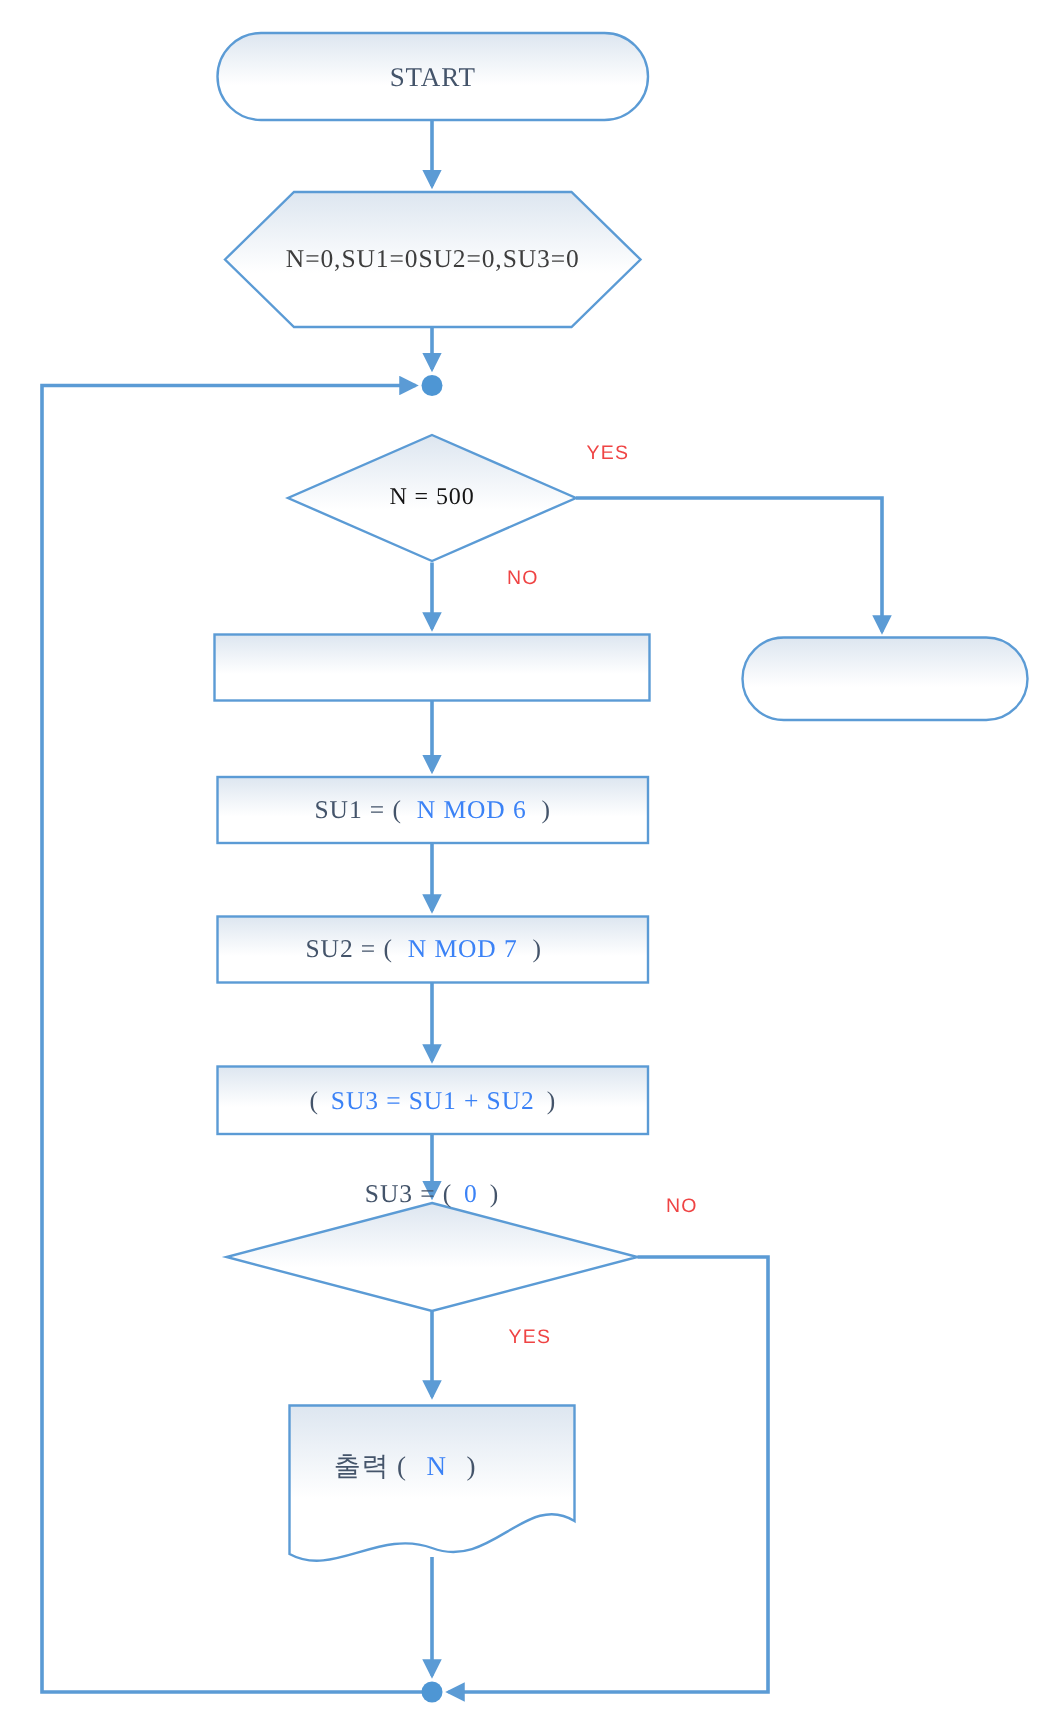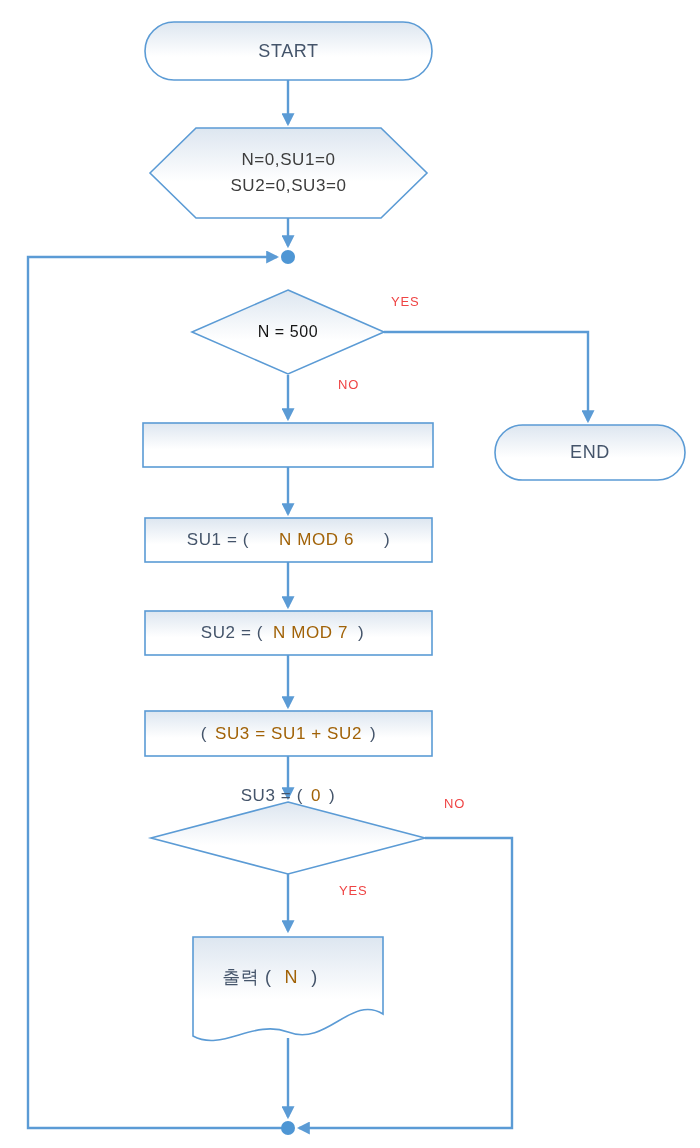--- a/index.html
+++ b/index.html
@@ -7,31 +7,31 @@
     position:relative; width:700px; height:1148px; background:#ffffff;
     font-family:"Liberation Sans", sans-serif; overflow:hidden;
   }
   svg.layer { position:absolute; left:0; top:0; }
   .conn { stroke:#5B9BD5; stroke-width:2.4; fill:none; }
   .node { stroke:#5B9BD5; stroke-width:1.6; fill:url(#nodeFill); }
   .dot  { fill:#4e96d4; }
 
   .node-text {
     position:absolute; display:flex; align-items:center; justify-content:center;
-    color:#44546A; font-size:17px; letter-spacing:0.6px; white-space:nowrap;
+    color:#44546A; font-size:17px; letter-spacing:0.6px; white-space:nowrap;font-family:Liberation Serif, serif;
   }
   .navy { color:#44546A; }
-  .red  { color:#a16207; }
+  .red  { color:#3b82f6; }
   .hl   { margin:0 10px; }
   .hl-sm{ margin:0 8px; }
   .hl-lg{ margin:0 13px; }
   .flow-label {
     position:absolute; color:#ef4444; font-size:13px; letter-spacing:0.8px;
   }
-  .init-lines { flex-direction:column; color:#3d3d3d; line-height:26px; }
+  .init-lines { flex-direction:row; color:#3d3d3d; line-height:26px; }
   .decision-text { color:#151515; }
 </style>
 </head>
 <body>
 
 <div class="stage">
 
   <svg class="layer" width="700" height="1148" viewBox="0 0 700 1148">
     <defs>
       <linearGradient id="nodeFill" x1="0" y1="0" x2="0" y2="1">
@@ -76,24 +76,23 @@
   <div class="node-text init-lines" style="left:150px; top:128px; width:277px; height:90px;">
     <div>N=0,SU1=0</div>
     <div>SU2=0,SU3=0</div>
   </div>
 
   <div class="node-text decision-text" style="left:192px; top:290px; width:192px; height:84px; font-size:16px;text-align:center;">N = 500</div>
 
   <div class="flow-label" style="left:391px; top:294px;">YES</div>
   <div class="flow-label" style="left:338px; top:377px;">NO</div>
 
-  <div class="node-text" style="left:495px; top:425px; width:190px; height:55px; font-size:18px;">END</div>
 
 
-  <div class="node-text" style="left:145px; top:518px; width:287px; height:44px;gap:20px;">
+  <div class="node-text" style="left:145px; top:518px; width:287px; height:44px;">
     <span class="navy">SU1 = (</span>
     <span class="red hl">N MOD 6</span>
     <span class="navy">)</span>
   </div>
 
   <div class="node-text" style="left:145px; top:611px; width:275px; height:44px;">
     <span class="navy">SU2 = (</span>
     <span class="red hl">N MOD 7</span>
     <span class="navy">)</span>
   </div>

